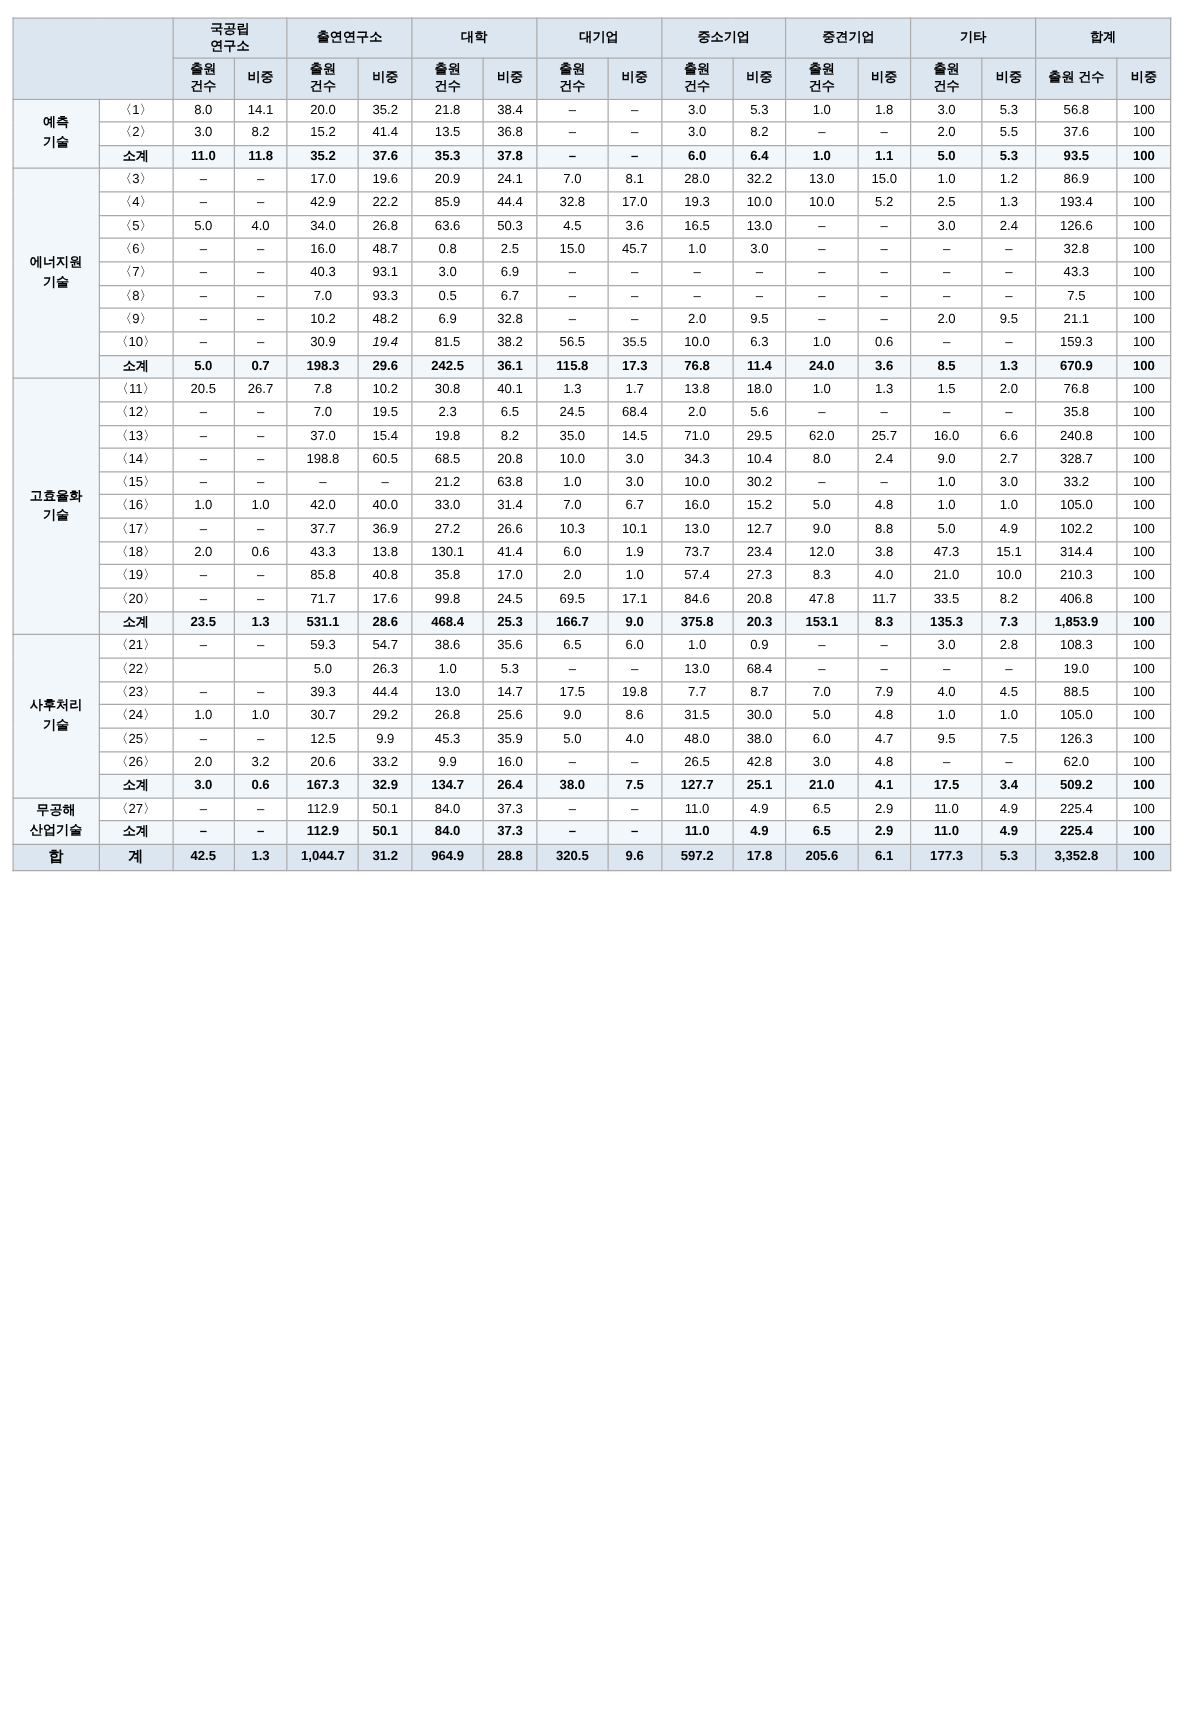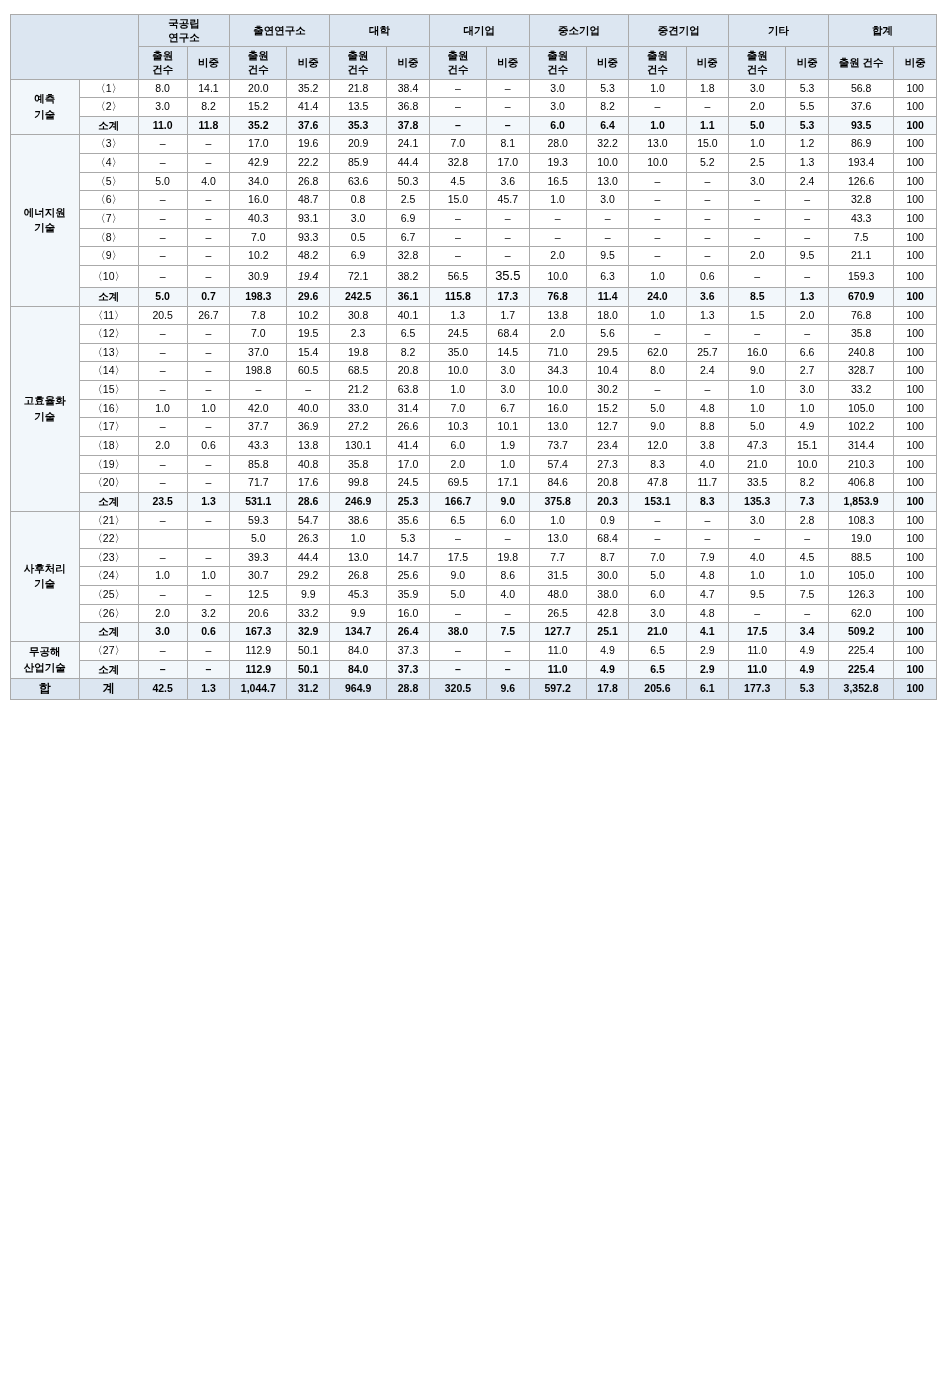--- a/index.html
+++ b/index.html
@@ -300,24 +300,24 @@
         <td style="font-size: 10.5px;">9.5</td>
         <td style="font-size: 10.5px;">21.1</td>
         <td style="font-size: 10.5px;">100</td>
       </tr>
       <tr class="data-row">
         <td style="font-size: 10.5px;">〈10〉</td>
         <td style="font-size: 10.5px;">–</td>
         <td style="font-size: 10.5px;">–</td>
         <td style="font-size: 10.5px;">30.9</td>
         <td style="font-size: 10.5px; font-style: italic;">19.4</td>
-        <td style="font-size: 10.5px;">72.1</td>
+        <td style="font-size: 10.5px;">81.5</td>
         <td style="font-size: 10.5px;">38.2</td>
         <td style="font-size: 10.5px;">56.5</td>
-        <td style="font-size: 13px;">35.5</td>
+        <td style="font-size: 10px;">35.5</td>
         <td style="font-size: 10.5px;">10.0</td>
         <td style="font-size: 10.5px;">6.3</td>
         <td style="font-size: 10.5px;">1.0</td>
         <td style="font-size: 10.5px;">0.6</td>
         <td style="font-size: 10.5px;">–</td>
         <td style="font-size: 10.5px;">–</td>
         <td style="font-size: 10.5px;">159.3</td>
         <td style="font-size: 10.5px;">100</td>
       </tr>
       <tr class="subtotal-row">
@@ -530,21 +530,21 @@
         <td style="font-size: 10.5px;">8.2</td>
         <td style="font-size: 10.5px;">406.8</td>
         <td style="font-size: 10.5px;">100</td>
       </tr>
       <tr class="subtotal-row">
         <td style="font-size: 10.5px; background: rgb(242, 247, 251); font-weight: bold;">소계</td>
         <td style="font-size: 10.5px; background: rgb(242, 247, 251); font-weight: bold;">23.5</td>
         <td style="font-size: 10.5px; background: rgb(242, 247, 251); font-weight: bold;">1.3</td>
         <td style="font-size: 10.5px; background: rgb(242, 247, 251); font-weight: bold;">531.1</td>
         <td style="font-size: 10.5px; background: rgb(242, 247, 251); font-weight: bold;">28.6</td>
-        <td style="font-size: 10.5px; background: rgb(242, 247, 251); font-weight: bold;">246.9</td>
+        <td style="font-size: 10.5px; background: rgb(242, 247, 251); font-weight: bold;">468.4</td>
         <td style="font-size: 10.5px; background: rgb(242, 247, 251); font-weight: bold;">25.3</td>
         <td style="font-size: 10.5px; background: rgb(242, 247, 251); font-weight: bold;">166.7</td>
         <td style="font-size: 10.5px; background: rgb(242, 247, 251); font-weight: bold;">9.0</td>
         <td style="font-size: 10.5px; background: rgb(242, 247, 251); font-weight: bold;">375.8</td>
         <td style="font-size: 10.5px; background: rgb(242, 247, 251); font-weight: bold;">20.3</td>
         <td style="font-size: 10.5px; background: rgb(242, 247, 251); font-weight: bold;">153.1</td>
         <td style="font-size: 10.5px; background: rgb(242, 247, 251); font-weight: bold;">8.3</td>
         <td style="font-size: 10.5px; background: rgb(242, 247, 251); font-weight: bold;">135.3</td>
         <td style="font-size: 10.5px; background: rgb(242, 247, 251); font-weight: bold;">7.3</td>
         <td style="font-size: 10.5px; background: rgb(242, 247, 251); font-weight: bold;">1,853.9</td>

